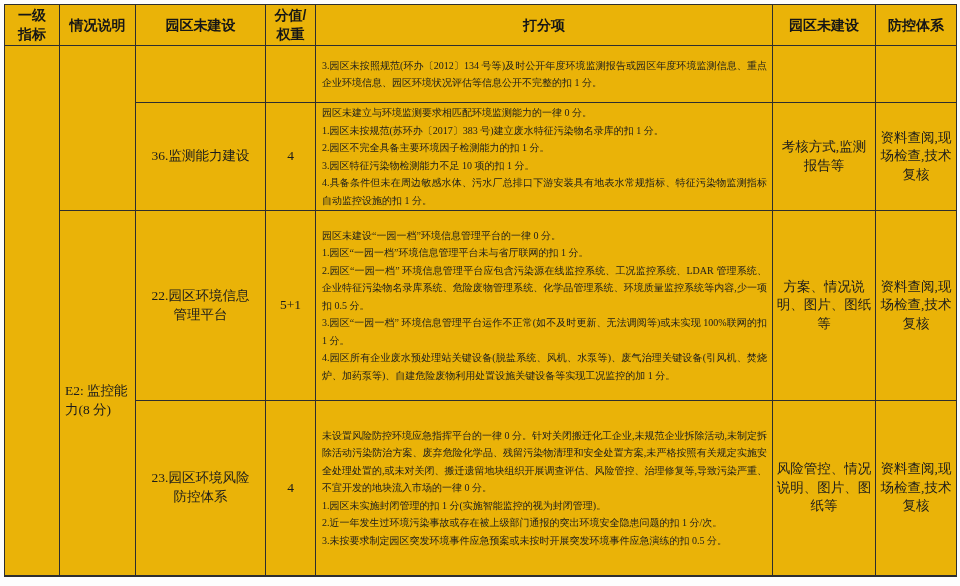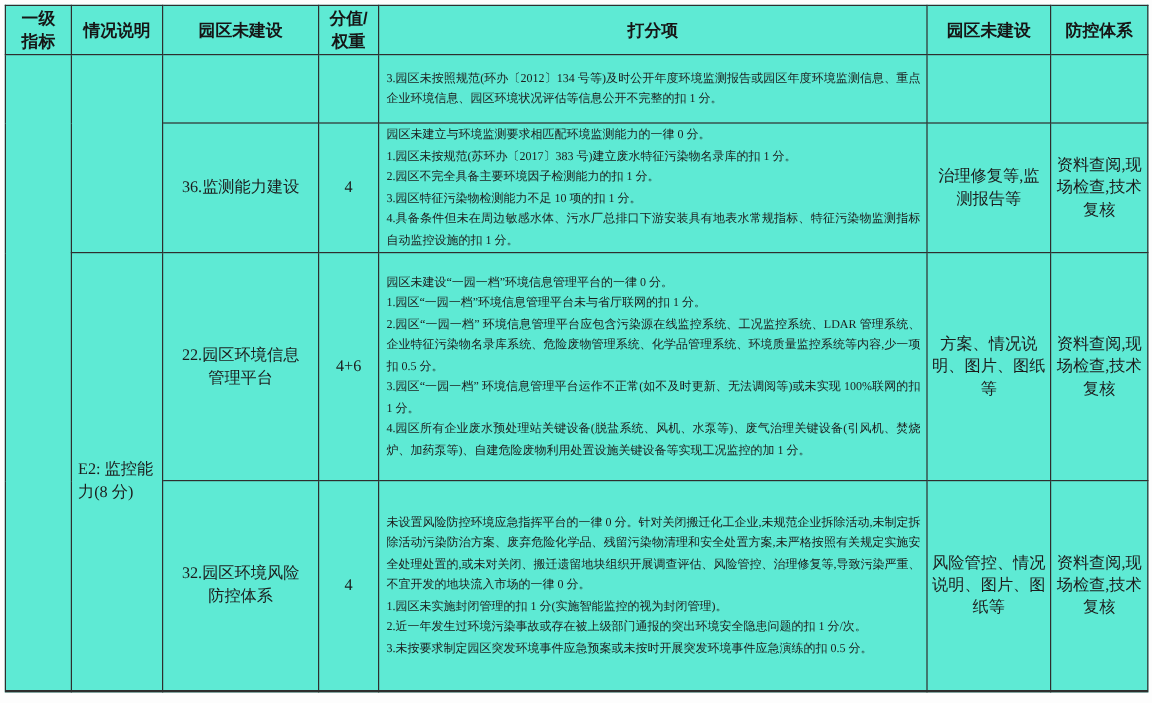--- a/index.html
+++ b/index.html
@@ -9,21 +9,21 @@
     background: #fdfdfd;
     font-family: "Liberation Serif", "DejaVu Serif", serif;
     color: #1c1c1c;
     position: relative;
   }
   table.grid {
     position: absolute; left: 4px; top: 4px;
     width: 952px;
     border-collapse: collapse;
     table-layout: fixed;
-    background: #5eead4;
+    background: #eab308;
     border: 1px solid #2e2e2e;
     border-bottom-width: 2px;
   }
   .grid th, .grid td {
     border: 1px solid #2e2e2e;
     overflow: hidden;
     vertical-align: middle;
   }
   .grid th {
     font-family: "Liberation Sans", "DejaVu Sans", sans-serif;
@@ -93,38 +93,38 @@
       <td class="c"></td>
     </tr>
     <tr style="height:107px">
       <td class="c">36.监测能力建设</td>
       <td class="c">4</td>
       <td class="items">园区未建立与环境监测要求相匹配环境监测能力的一律 0 分。
 1.园区未按规范(苏环办〔2017〕383 号)建立废水特征污染物名录库的扣 1 分。
 2.园区不完全具备主要环境因子检测能力的扣 1 分。
 3.园区特征污染物检测能力不足 10 项的扣 1 分。
 4.具备条件但未在周边敏感水体、污水厂总排口下游安装具有地表水常规指标、特征污染物监测指标自动监控设施的扣 1 分。</td>
-      <td class="c">治理修复等,监测报告等</td>
+      <td class="c">考核方式,监测报告等</td>
       <td class="c">资料查阅,现场检查,技术复核</td>
     </tr>
     <tr style="height:190px">
       <td rowspan="2" class="e2">E2: 监控能力(8 分)</td>
       <td class="c">22.园区环境信息
 管理平台</td>
-      <td class="c">4+6</td>
+      <td class="c">5+1</td>
       <td class="items">园区未建设“一园一档”环境信息管理平台的一律 0 分。
 1.园区“一园一档”环境信息管理平台未与省厅联网的扣 1 分。
 2.园区“一园一档” 环境信息管理平台应包含污染源在线监控系统、工况监控系统、LDAR 管理系统、企业特征污染物名录库系统、危险废物管理系统、化学品管理系统、环境质量监控系统等内容,少一项扣 0.5 分。
 3.园区“一园一档” 环境信息管理平台运作不正常(如不及时更新、无法调阅等)或未实现 100%联网的扣 1 分。
 4.园区所有企业废水预处理站关键设备(脱盐系统、风机、水泵等)、废气治理关键设备(引风机、焚烧炉、加药泵等)、自建危险废物利用处置设施关键设备等实现工况监控的加 1 分。</td>
       <td class="c">方案、情况说明、图片、图纸等</td>
       <td class="c">资料查阅,现场检查,技术复核</td>
     </tr>
     <tr style="height:175px">
-      <td class="c">32.园区环境风险
+      <td class="c">23.园区环境风险
 防控体系</td>
       <td class="c">4</td>
       <td class="items">未设置风险防控环境应急指挥平台的一律 0 分。针对关闭搬迁化工企业,未规范企业拆除活动,未制定拆除活动污染防治方案、废弃危险化学品、残留污染物清理和安全处置方案,未严格按照有关规定实施安全处理处置的,或未对关闭、搬迁遗留地块组织开展调查评估、风险管控、治理修复等,导致污染严重、不宜开发的地块流入市场的一律 0 分。
 1.园区未实施封闭管理的扣 1 分(实施智能监控的视为封闭管理)。
 2.近一年发生过环境污染事故或存在被上级部门通报的突出环境安全隐患问题的扣 1 分/次。
 3.未按要求制定园区突发环境事件应急预案或未按时开展突发环境事件应急演练的扣 0.5 分。</td>
       <td class="c">风险管控、情况说明、图片、图纸等</td>
       <td class="c">资料查阅,现场检查,技术复核</td>
     </tr>
   </tbody>

